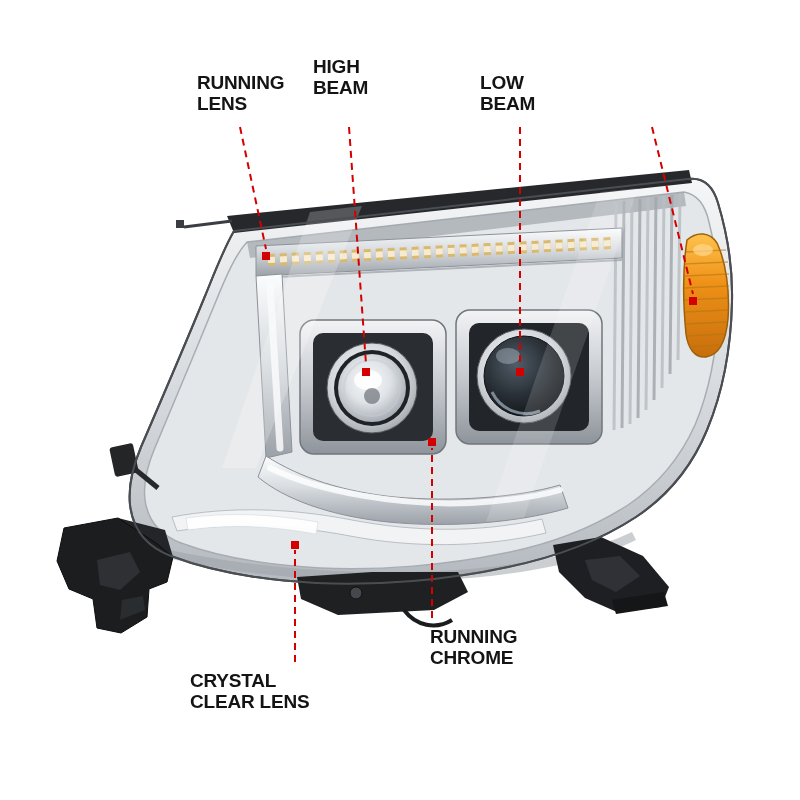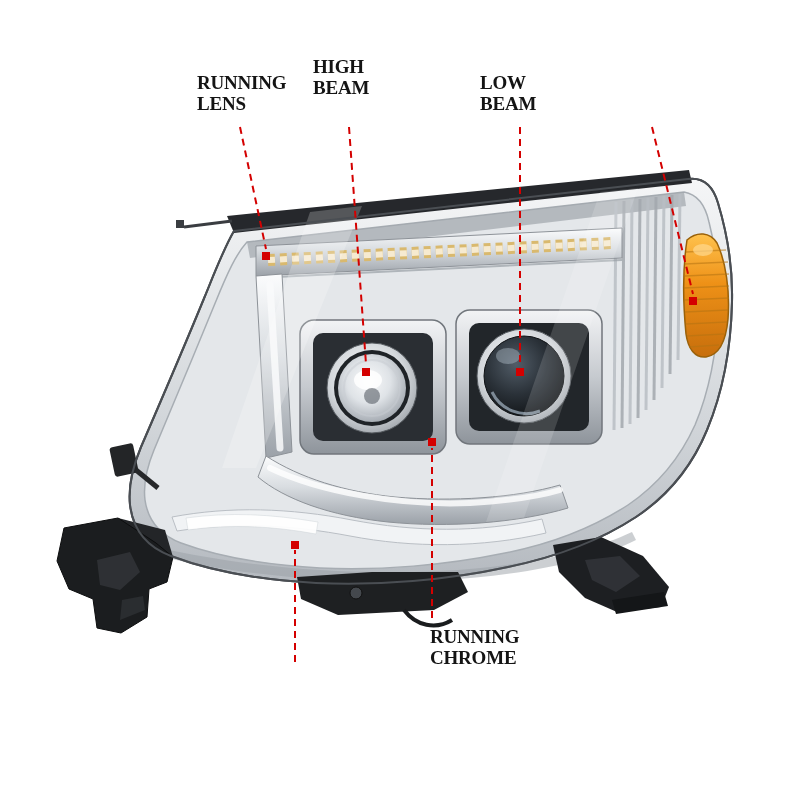--- a/index.html
+++ b/index.html
@@ -1,20 +1,20 @@
 <!DOCTYPE html>
 <html style="--c-background: #ffffff; --c-label: #141414; --c-leader: #d40000; --c-amber: #ee9117;"><head>
 <meta charset="utf-8">
 <style>
   html,body{margin:0;padding:0;}
   body{background:var(--c-background,#ffffff);}
   .stage{
     position:relative;width:800px;height:800px;overflow:hidden;
     background:var(--c-background,#ffffff);
-    font-family:Liberation Serif, serif;
+    font-family:Liberation Sans, sans-serif;
   }
   svg.layer{position:absolute;left:0;top:0;}
   .callout{
     position:absolute;
     color:var(--c-label,#141414);
     font-weight:700;font-size:19px;line-height:21px;
     letter-spacing:-0.2px;white-space:nowrap;
   }
   .callout span{display:block;}
   .leaders line{stroke:var(--c-leader,#d40000);stroke-width:2;stroke-dasharray:7 5;fill:none;}
@@ -224,14 +224,18 @@
     <span>BEAM</span>
   </div>
   <div class="callout" style="left:480px;top:72px">
     <span>LOW</span>
     <span>BEAM</span>
   </div>
   <div class="callout" style="left:430px;top:626px">
     <span>RUNNING</span>
     <span>CHROME</span>
   </div>
+  <div class="callout" style="left:190px;top:670px">
+    <span>CRYSTAL</span>
+    <span>CLEAR LENS</span>
+  </div>
 
 </div>
 
 </body></html>

